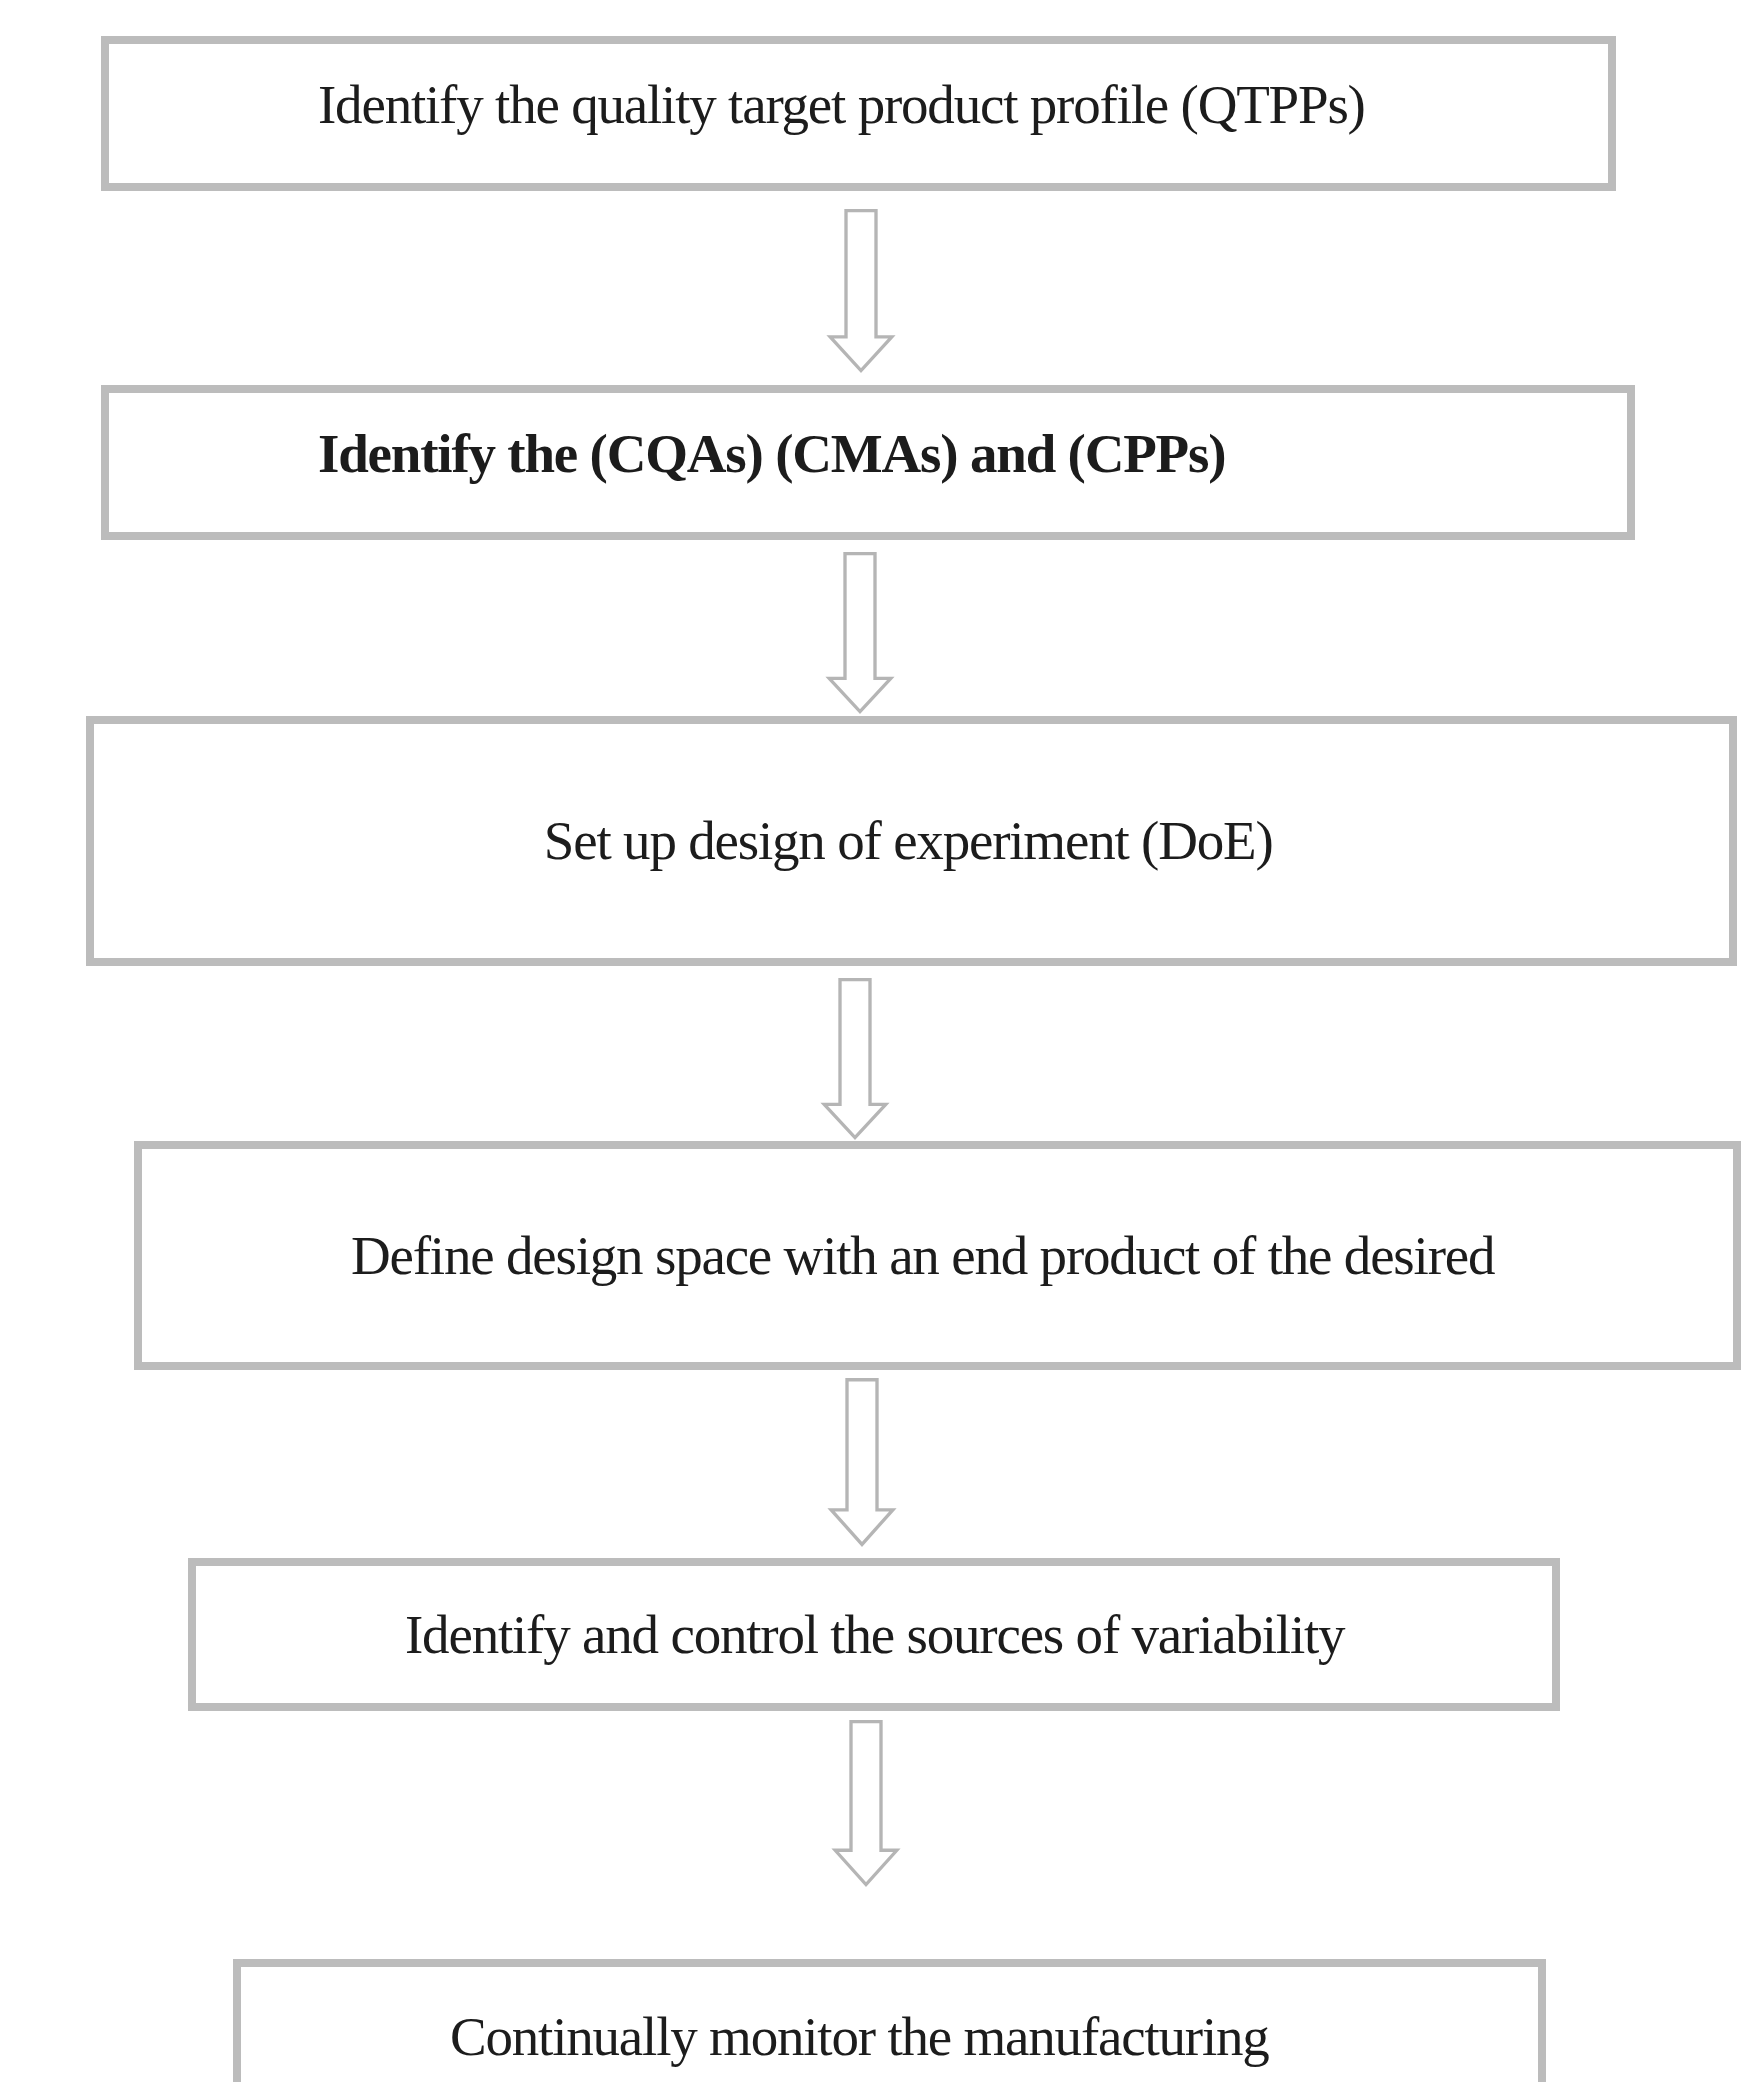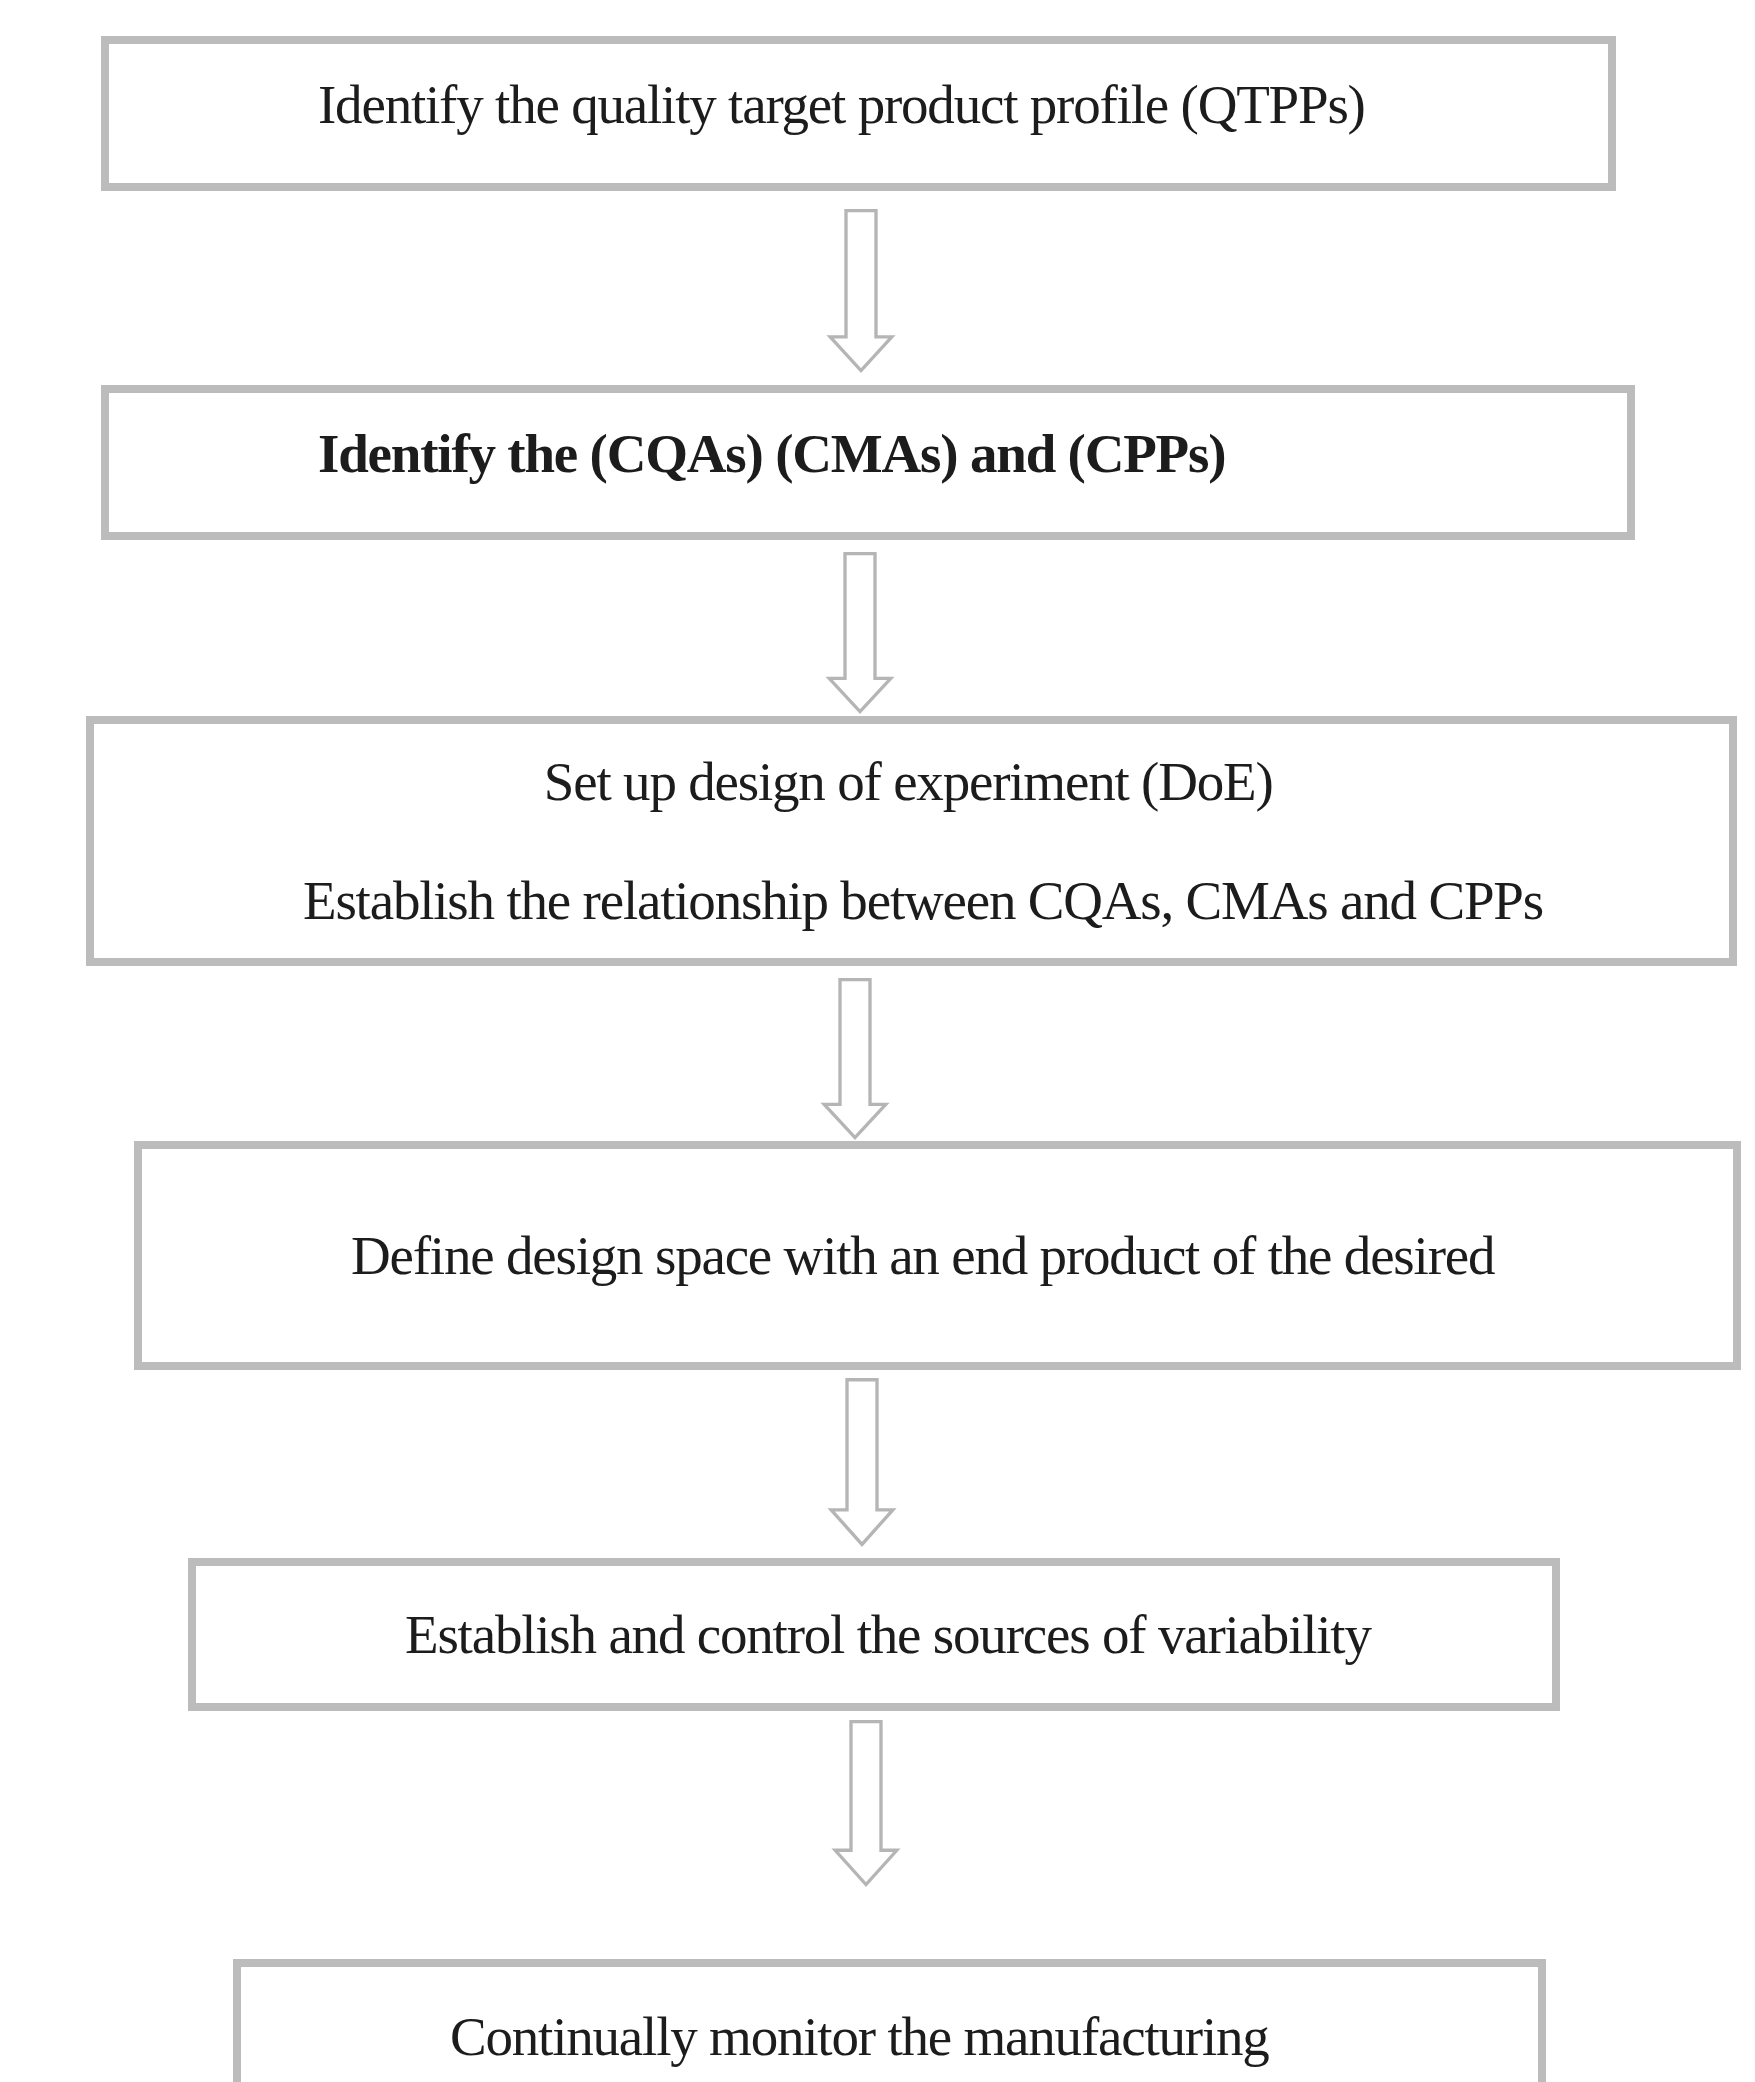--- a/index.html
+++ b/index.html
@@ -81,37 +81,36 @@
   <div class="box box2 bias-up">
     <div class="line">Identify the (CQAs) (CMAs) and (CPPs)</div>
   </div>
 
   <svg class="arrow a2" viewBox="0 0 84 200" preserveAspectRatio="none" aria-hidden="true">
     <polygon points="24,2 60,2 60,156 79,156 42,197 5,156 24,156"></polygon>
   </svg>
 
   <div class="box box3">
     <div class="line center">Set up design of experiment (DoE)</div>
-    <div class="line">Establish the relationship between CQAs, CMAs and CPPs</div>
   </div>
 
   <svg class="arrow a3" viewBox="0 0 84 200" preserveAspectRatio="none" aria-hidden="true">
     <polygon points="24,2 60,2 60,156 79,156 42,197 5,156 24,156"></polygon>
   </svg>
 
   <div class="box box4">
     <div class="line">Define design space with an end product of the desired</div>
   </div>
 
   <svg class="arrow a4" viewBox="0 0 84 200" preserveAspectRatio="none" aria-hidden="true">
     <polygon points="24,2 60,2 60,156 79,156 42,197 5,156 24,156"></polygon>
   </svg>
 
   <div class="box box5">
-    <div class="line">Establish and control the sources of variability</div>
+    <div class="line">Identify and control the sources of variability</div>
   </div>
 
   <svg class="arrow a5" viewBox="0 0 84 200" preserveAspectRatio="none" aria-hidden="true">
     <polygon points="24,2 60,2 60,156 79,156 42,197 5,156 24,156"></polygon>
   </svg>
 
   <div class="box box6">
     <div class="line">Continually monitor the manufacturing</div>
   </div>
 

